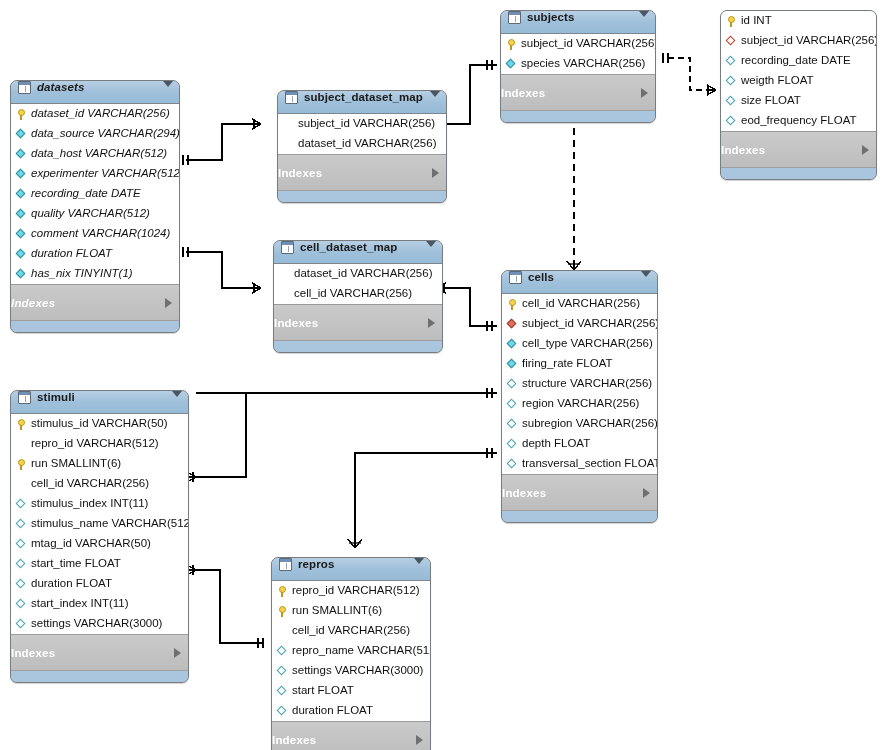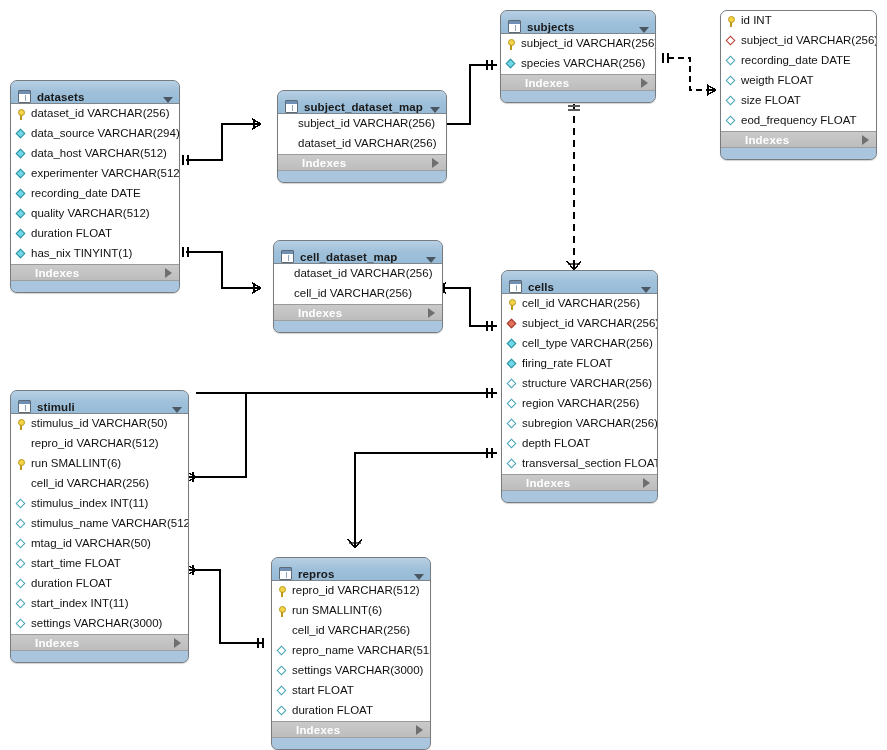--- a/index.html
+++ b/index.html
@@ -34,21 +34,21 @@
     border: 1px solid #777c80;
     border-radius: 7px;
     background: #a9c6de;
     box-sizing: border-box;
     box-shadow: 0 1px 1px rgba(0,0,0,0.18);
     overflow: hidden;
   }
   .tbl-header {
     height: 23px;
     display: flex;
-    align-items: flex-end;
+    align-items: flex-start;
     padding: 0 6px 0 7px;
     background: linear-gradient(to bottom, #b7cfe3 0%, #9fc0da 52%, #97bbd7 100%);
     border-bottom: 1px solid #7e858b;
     box-sizing: border-box;
   }
   .tbl-icon {
     width: 13px; height: 13px;
     flex: 0 0 13px;
     border: 1px solid #5d6a75;
     background: #ffffff;
@@ -156,24 +156,24 @@
     border: 1px solid #c0392b;
   }
 
   .col-text {
     font-size: 11.5px;
     color: #111111;
     line-height: 1;
   }
 
   .tbl-indexes {
-    height: 16px;
+    height: 36px;
     display: flex;
     align-items: center;
-    padding: 0 7px 0 24px;
+    padding: 0 7px 0 0;
     background: linear-gradient(to bottom, #cacaca 0%, #bdbdbd 100%);
     border-bottom: 1px solid #9f9f9f;
     box-sizing: border-box;
   }
   .idx-label {
     font-size: 11.5px;
     color: #ffffff;
     font-weight: bold;
     flex: 1 1 auto;
     letter-spacing: 0.2px;
@@ -276,21 +276,21 @@
         <path d="M196,570 L187,565 M196,570 L187,575 M196,570 L187,570"></path>
         <path d="M193,565 L193,575"></path>
 
         <path d="M258,638 L258,648 M263,638 L263,648"></path>
       </g>
 
     </g>
   </svg>
 
   <div id="tables-layer">
-      <div class="table-box" style="left: 10px; top: 80px; width: 170px;">
+      <div class="table-box" style="left: 10px; top: 80px; width: 170px; font-style: italic;">
         <div class="tbl-header">
           <span class="tbl-icon"></span>
           <span class="tbl-title">datasets</span>
           <span class="tbl-caret"></span>
         </div>
         <div class="tbl-cols">
           <div class="col-row">
             <span class="col-ico key"></span>
             <span class="col-text">dataset_id VARCHAR(256)</span>
           </div>
@@ -306,20 +306,24 @@
             <span class="col-ico dia filled-cyan"></span>
             <span class="col-text">experimenter VARCHAR(512)</span>
           </div>
           <div class="col-row">
             <span class="col-ico dia filled-cyan"></span>
             <span class="col-text">recording_date DATE</span>
           </div>
           <div class="col-row">
             <span class="col-ico dia filled-cyan"></span>
             <span class="col-text">quality VARCHAR(512)</span>
+          </div>
+          <div class="col-row">
+            <span class="col-ico dia filled-cyan"></span>
+            <span class="col-text">comment VARCHAR(1024)</span>
           </div>
           <div class="col-row">
             <span class="col-ico dia filled-cyan"></span>
             <span class="col-text">duration FLOAT</span>
           </div>
           <div class="col-row">
             <span class="col-ico dia filled-cyan"></span>
             <span class="col-text">has_nix TINYINT(1)</span>
           </div>
         </div>

